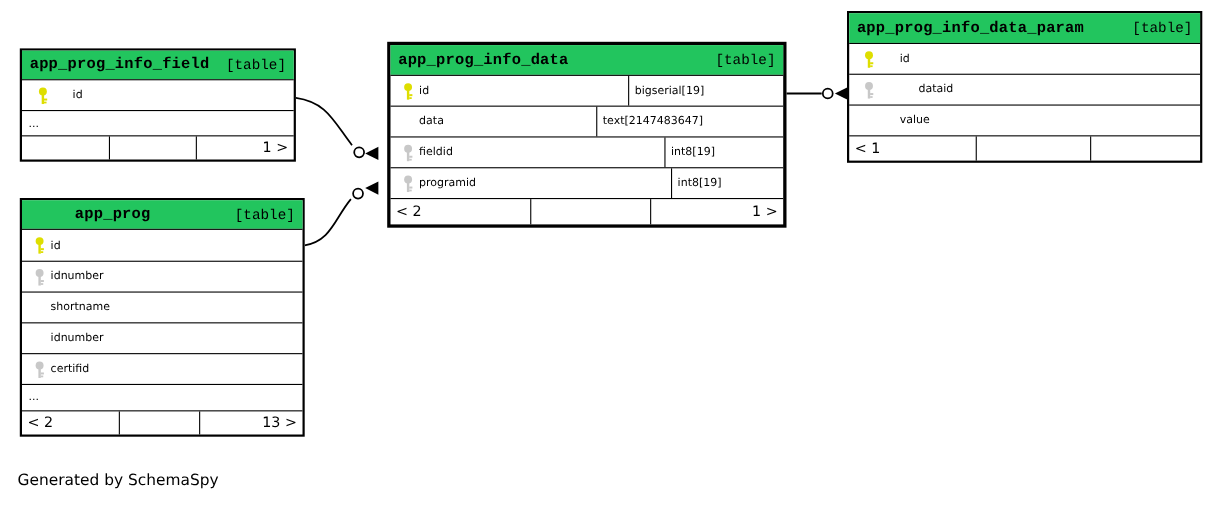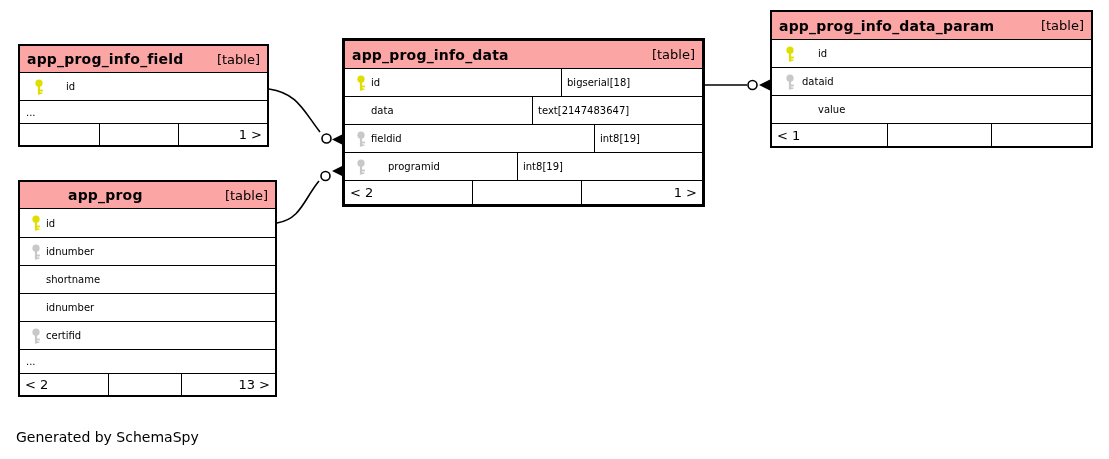--- a/index.html
+++ b/index.html
@@ -1,22 +1,22 @@
 <!DOCTYPE html>
 <html><head>
 <meta charset="utf-8">
 <style>
   html,body{margin:0;padding:0;background:#ffffff;}
   .canvas{position:relative;width:1109px;height:459px;background:#ffffff;
           font-family:"DejaVu Sans",sans-serif;color:#000;overflow:hidden;}
   .relations{position:absolute;left:0;top:0;width:1109px;height:459px;}
   .er-table{position:absolute;background:#fff;border:2px solid #000;box-sizing:border-box;}
-  .er-table.thick{border-width:3px;}
+  .er-table.thick{border-width:3px;margin-left:10px;}
   .er-header{display:flex;justify-content:space-between;align-items:center;
-             padding:0 7px;background:#fca5a5;box-sizing:border-box;}
+             padding:0 7px;background:#22c55e;box-sizing:border-box;font-family:Liberation Mono, monospace;}
   .er-title{font-weight:bold;font-size:14px;letter-spacing:.2px;white-space:nowrap;}
   .er-badge{font-size:13px;white-space:nowrap;}
   .er-row{display:flex;border-top:1px solid #000;box-sizing:border-box;font-size:10px;}
   .cell-name{position:relative;display:flex;align-items:center;flex:1;box-sizing:border-box;}
   .cell-name.fixed{flex:none;border-right:1px solid #000;}
   .key{position:absolute;top:50%;transform:translateY(-50%);line-height:0;}
   .col-label{white-space:nowrap;}
   .cell-type{display:flex;align-items:center;padding-left:5px;flex:1;white-space:nowrap;}
   .er-footer{display:flex;border-top:1px solid #000;box-sizing:border-box;font-size:13px;}
   .fcell{display:flex;align-items:center;box-sizing:border-box;white-space:nowrap;}
@@ -141,42 +141,42 @@
         <div class="er-row" style="height: 28px;">
           <span class="cell-name fixed" style="width: 217px;">
             <span class="key" style="left: 11px;"><svg width="11" height="16" viewBox="0 0 11 16">
                 <circle cx="5" cy="4.2" r="3.6" fill="#dede00"></circle>
                 <rect x="3.9" y="6.4" width="2.2" height="9.2" fill="#dede00"></rect>
                 <rect x="6" y="10.6" width="2.9" height="1.8" fill="#dede00"></rect>
                 <rect x="6" y="13.4" width="2.3" height="1.6" fill="#dede00"></rect>
               </svg></span>
             <span class="col-label" style="margin-left: 26px;">id</span>
           </span>
-          <span class="cell-type">bigserial[18]</span>
+          <span class="cell-type">bigserial[19]</span>
         </div>
         <div class="er-row" style="height: 28px;">
           <span class="cell-name fixed" style="width: 188px;">
             <span class="col-label" style="margin-left: 26px;">data</span>
           </span>
           <span class="cell-type">text[2147483647]</span>
         </div>
         <div class="er-row" style="height: 28px;">
           <span class="cell-name fixed" style="width: 250px;">
             <span class="key" style="left: 11px;"><svg width="11" height="16" viewBox="0 0 11 16">
                 <circle cx="5" cy="4.2" r="3.6" fill="#c8c8c8"></circle>
                 <rect x="3.9" y="6.4" width="2.2" height="9.2" fill="#c8c8c8"></rect>
                 <rect x="6" y="10.6" width="2.9" height="1.8" fill="#c8c8c8"></rect>
                 <rect x="6" y="13.4" width="2.3" height="1.6" fill="#c8c8c8"></rect>
               </svg></span>
             <span class="col-label" style="margin-left: 26px;">fieldid</span>
           </span>
           <span class="cell-type">int8[19]</span>
         </div>
         <div class="er-row" style="height: 28px;">
-          <span class="cell-name fixed" style="width: 173px; padding-left: 17px;">
+          <span class="cell-name fixed" style="width: 256px;">
             <span class="key" style="left: 11px;"><svg width="11" height="16" viewBox="0 0 11 16">
                 <circle cx="5" cy="4.2" r="3.6" fill="#c8c8c8"></circle>
                 <rect x="3.9" y="6.4" width="2.2" height="9.2" fill="#c8c8c8"></rect>
                 <rect x="6" y="10.6" width="2.9" height="1.8" fill="#c8c8c8"></rect>
                 <rect x="6" y="13.4" width="2.3" height="1.6" fill="#c8c8c8"></rect>
               </svg></span>
             <span class="col-label" style="margin-left: 26px;">programid</span>
           </span>
           <span class="cell-type">int8[19]</span>
         </div>
@@ -203,21 +203,21 @@
           </span>
         </div>
         <div class="er-row" style="height: 28px;">
           <span class="cell-name">
             <span class="key" style="left: 13px;"><svg width="11" height="16" viewBox="0 0 11 16">
                 <circle cx="5" cy="4.2" r="3.6" fill="#c8c8c8"></circle>
                 <rect x="3.9" y="6.4" width="2.2" height="9.2" fill="#c8c8c8"></rect>
                 <rect x="6" y="10.6" width="2.9" height="1.8" fill="#c8c8c8"></rect>
                 <rect x="6" y="13.4" width="2.3" height="1.6" fill="#c8c8c8"></rect>
               </svg></span>
-            <span class="col-label" style="margin-left: 30px;">dataid</span>
+            <span class="col-label" style="margin-left: 63px;">dataid</span>
           </span>
         </div>
         <div class="er-row" style="height: 28px;">
           <span class="cell-name">
             <span class="col-label" style="margin-left: 46px;">value</span>
           </span>
         </div>
         <div class="er-footer" style="height: 23px;">
           <div class="fcell sep first" style="width: 116px;">&lt; 1</div>
           <div class="fcell sep" style="width: 104px;"></div>

